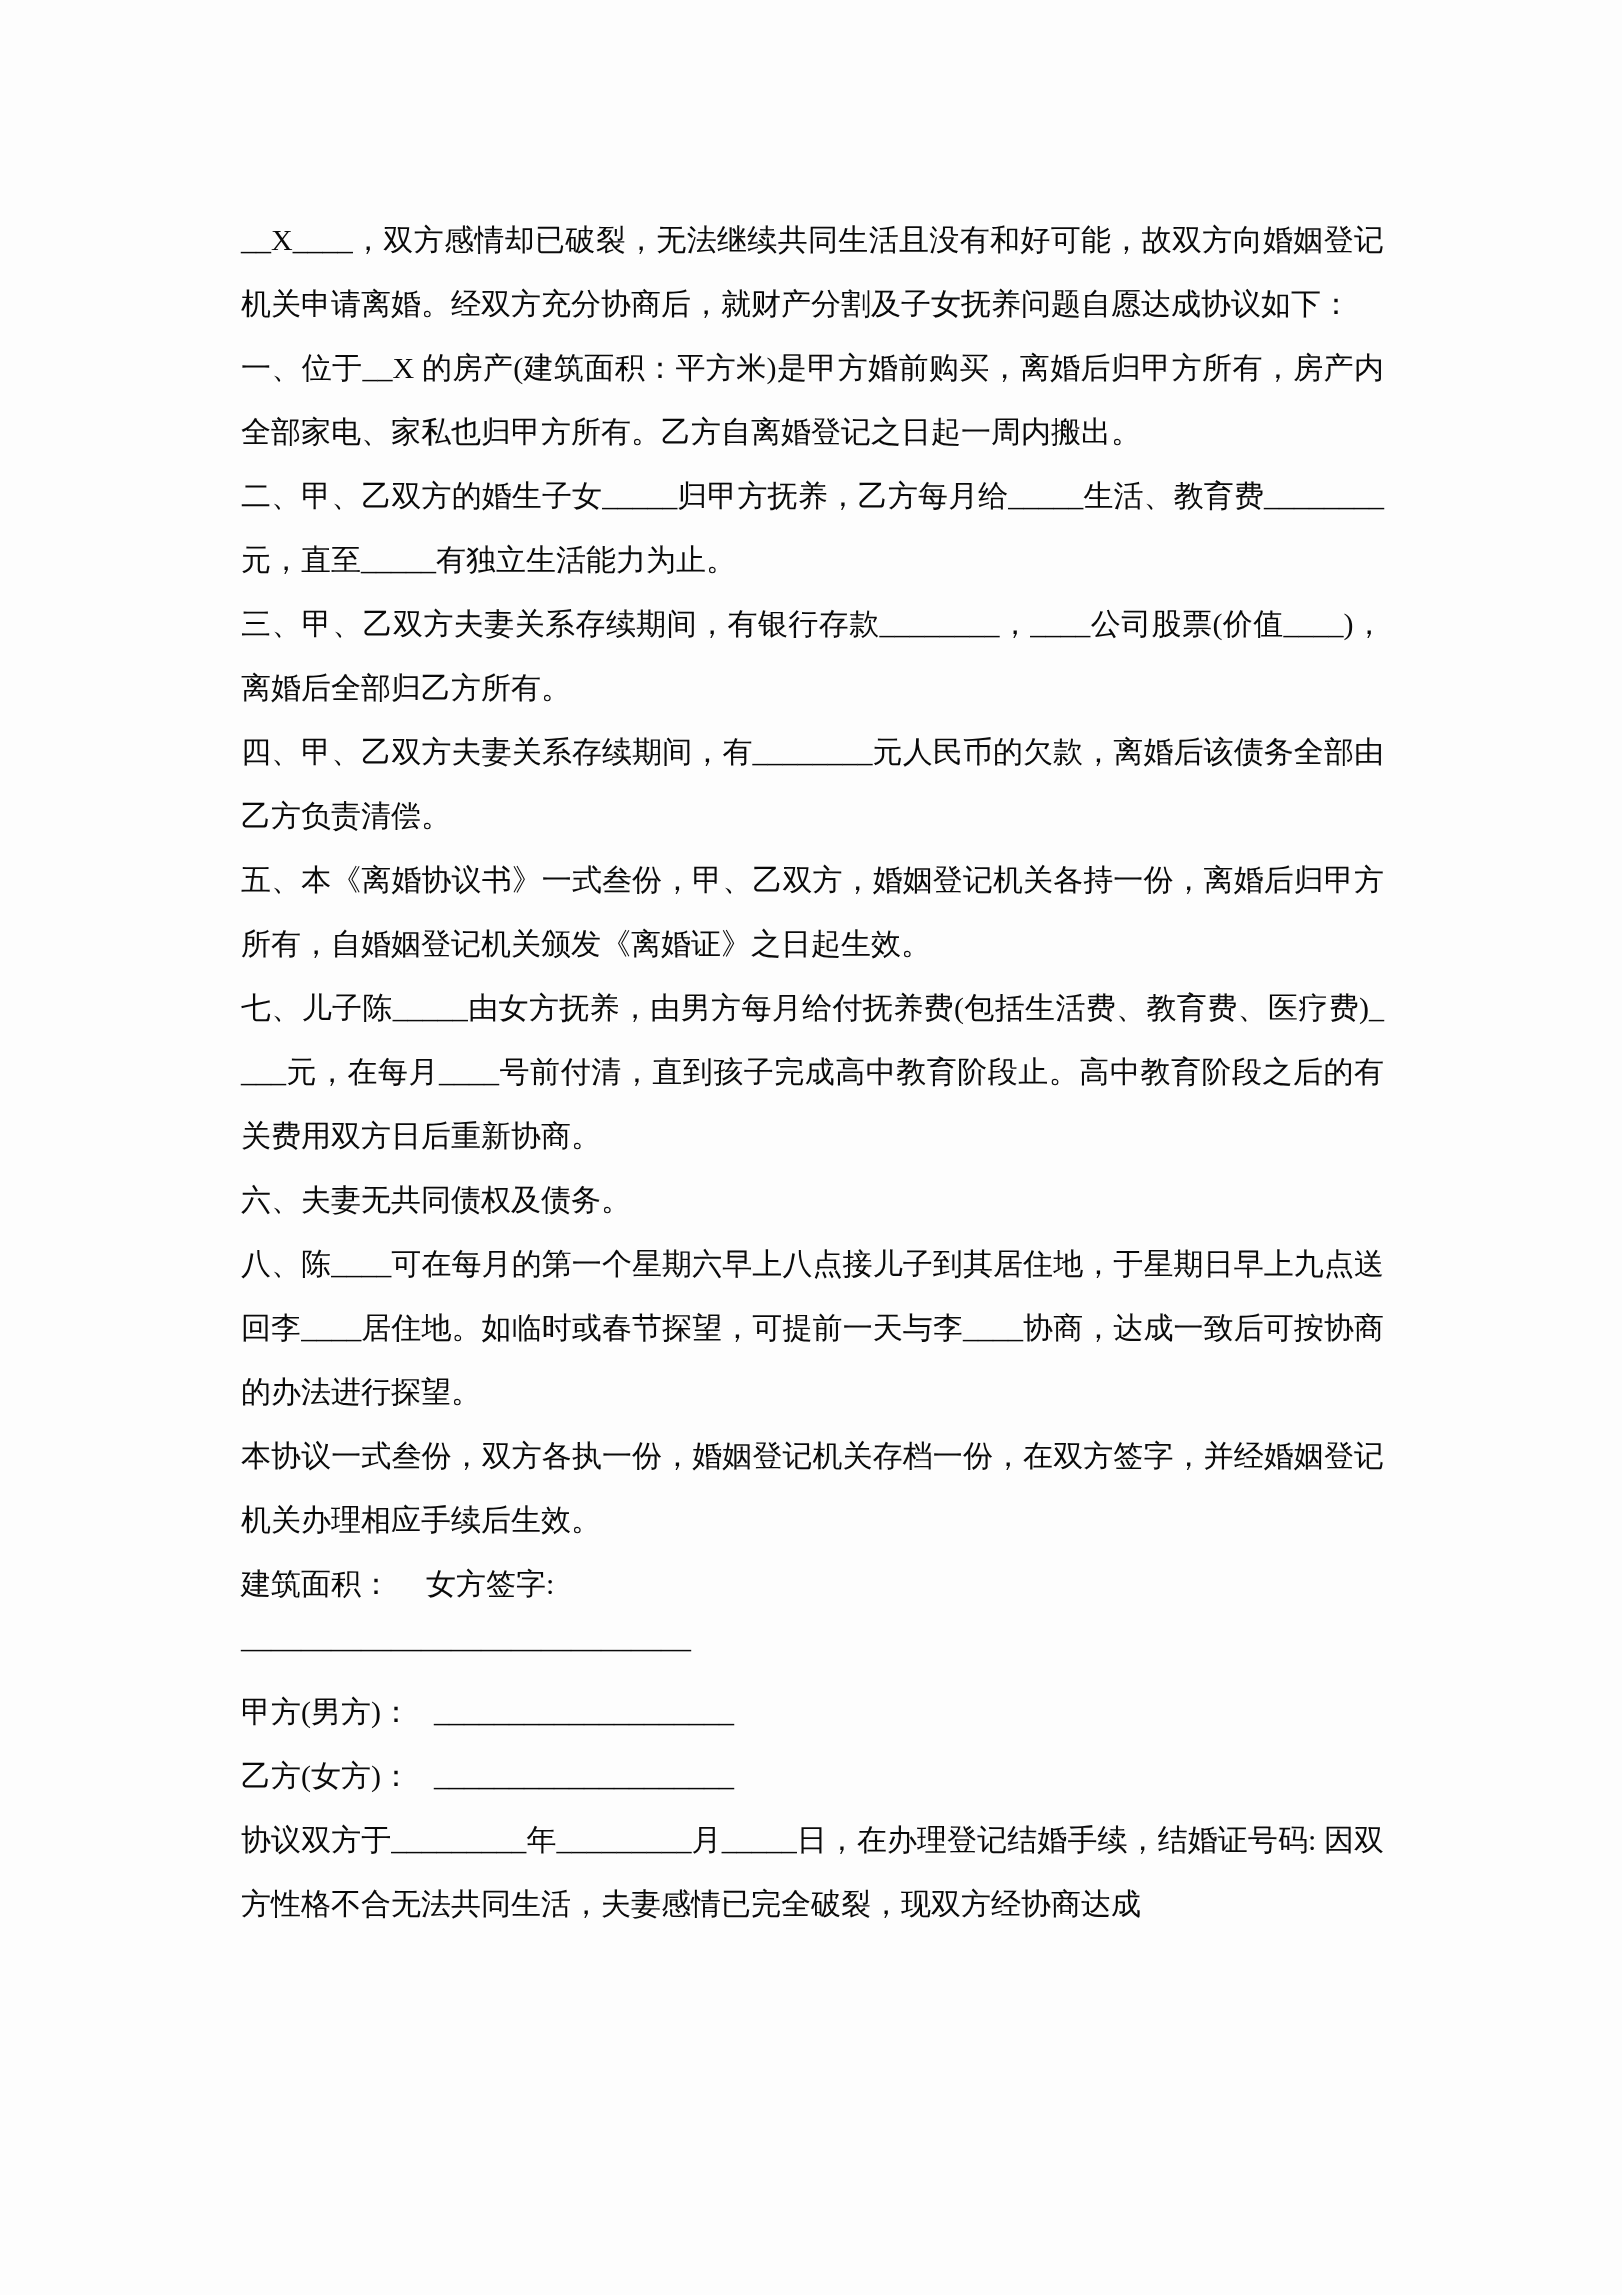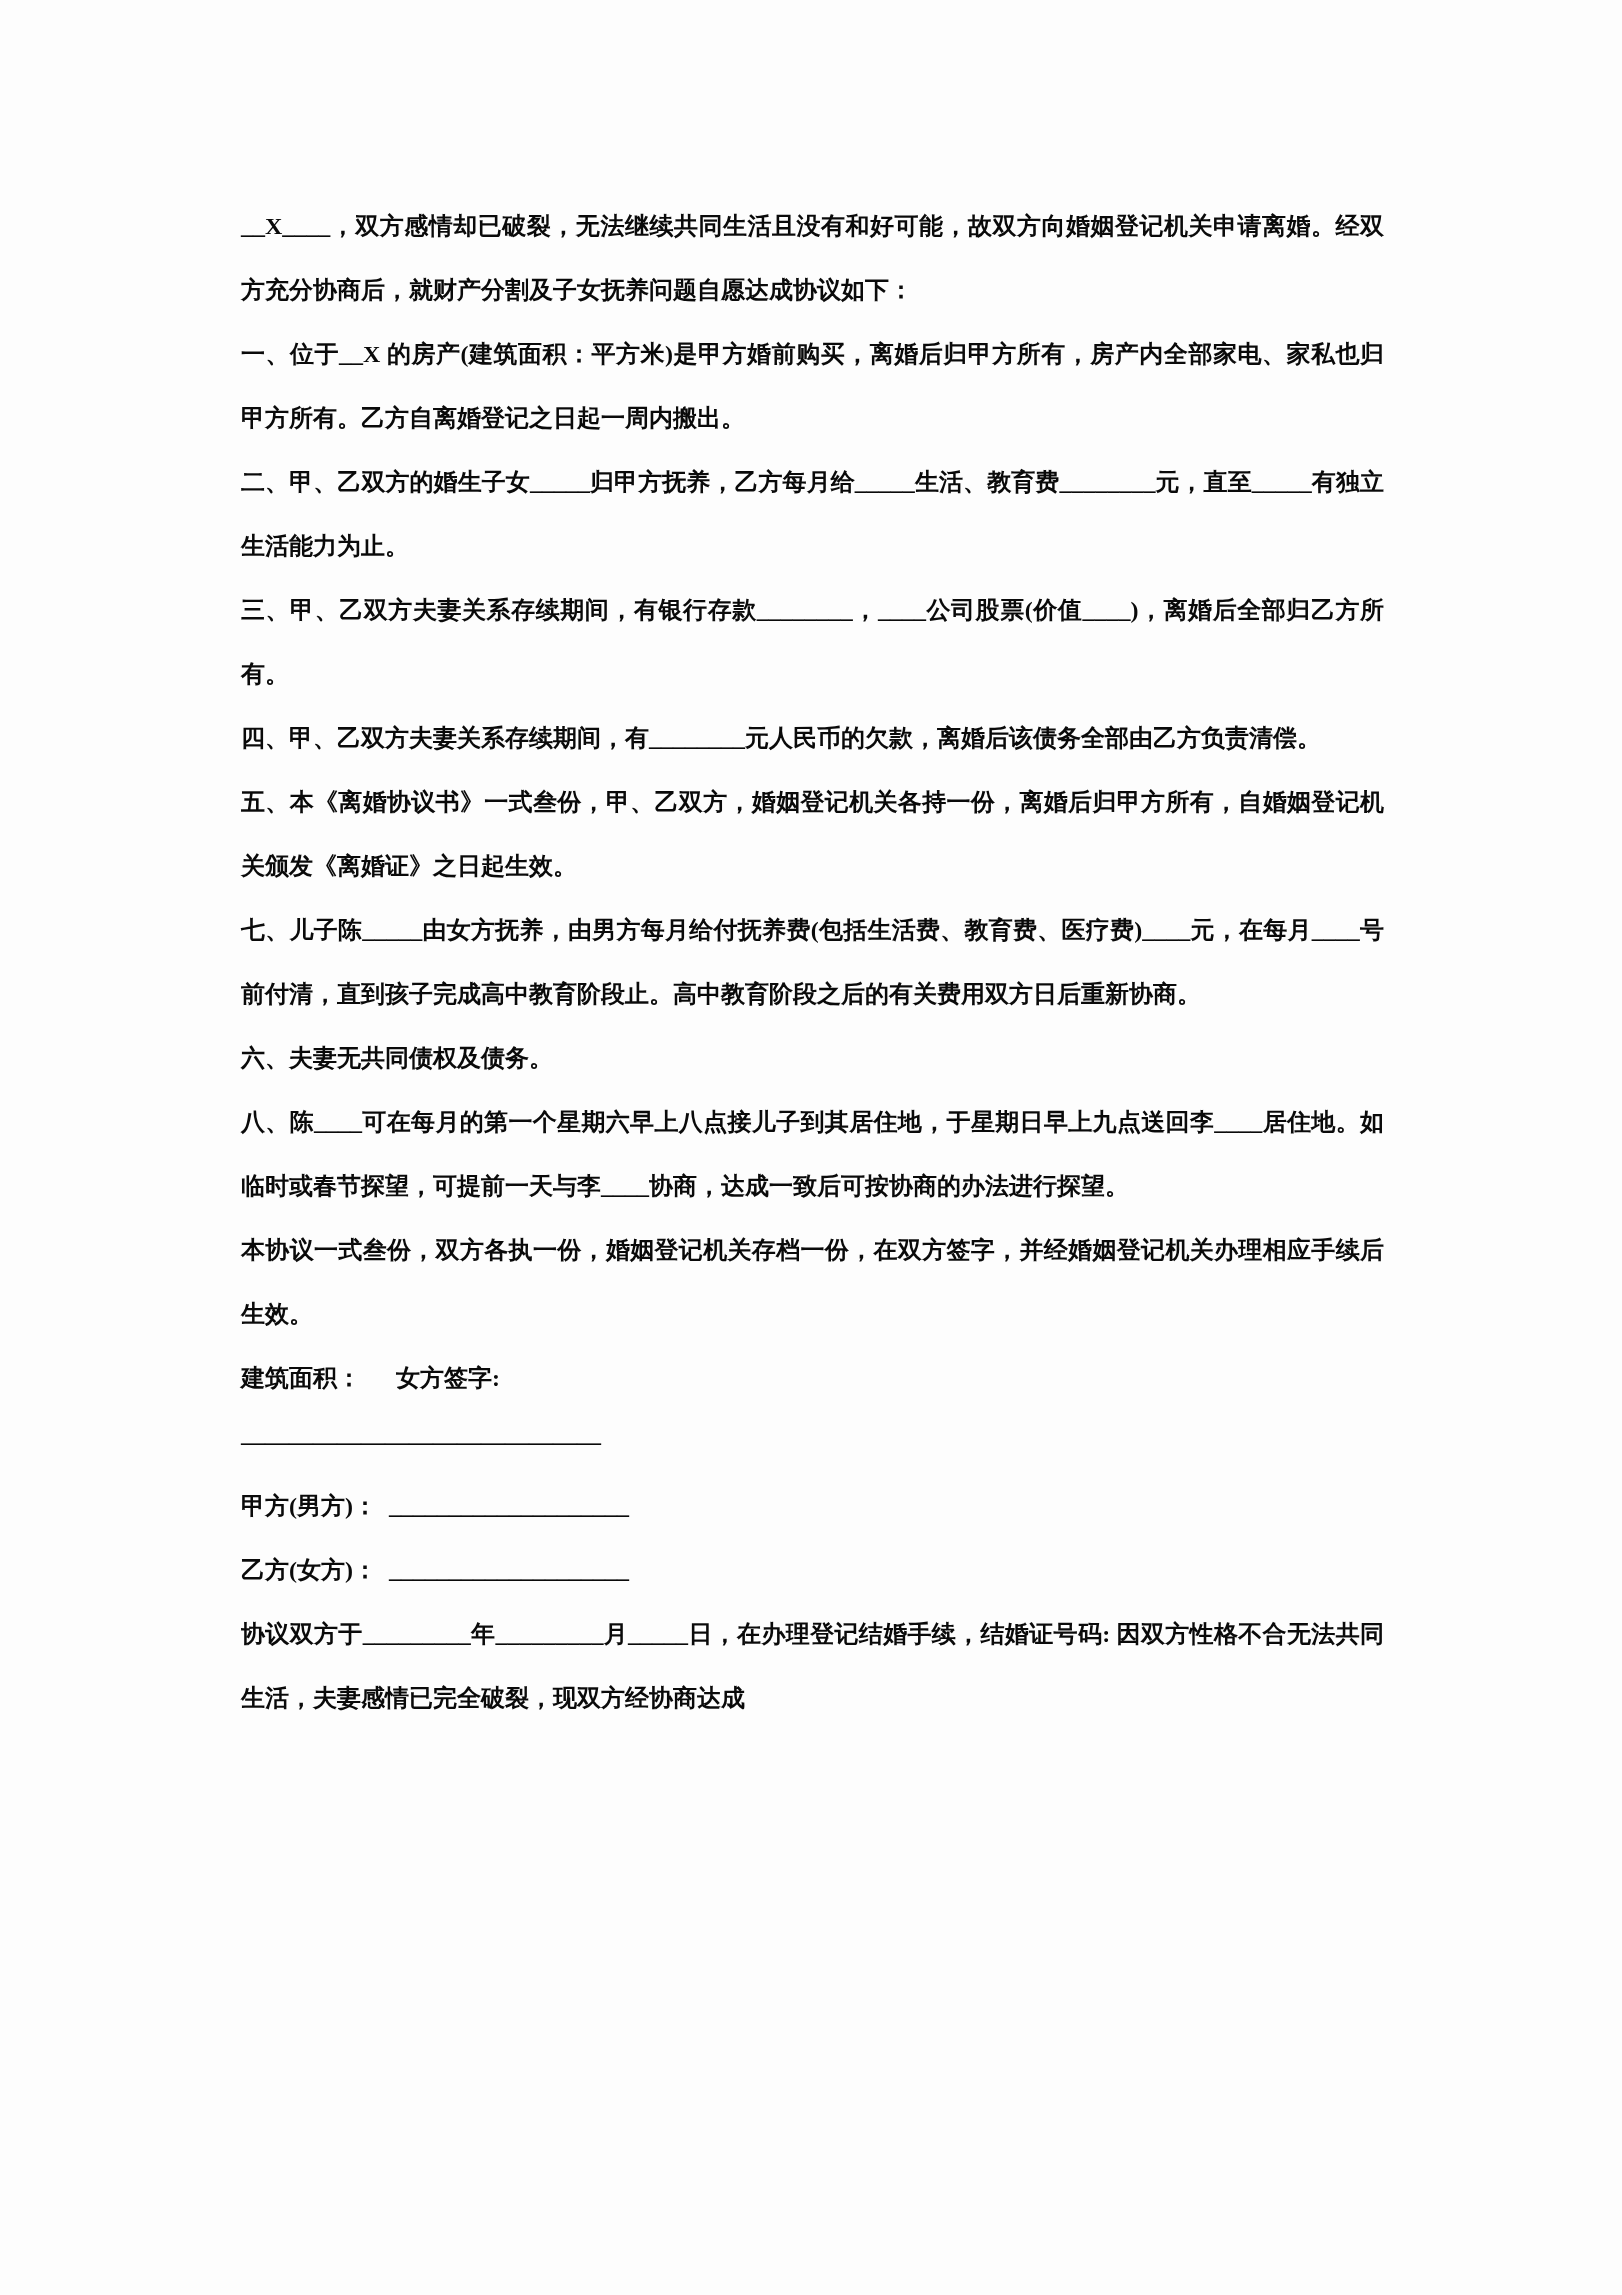--- a/index.html
+++ b/index.html
@@ -12,43 +12,42 @@
       width: 1623px;
       height: 2295px;
       background: #fdfdfd;
       overflow: hidden;
       font-family: "Liberation Serif", "DejaVu Serif", serif;
       color: #0a0a0a;
     }
     .doc {
       position: absolute;
       left: 241px;
-      top: 194px;
+      top: 208px;
       width: 1143px;
-      font-size: 24px;
+      font-size: 30px;
       line-height: 64px;
       text-align: justify;
       text-justify: inter-ideograph;
       letter-spacing: 0;
-      font-weight: bold;
     }
     .doc p {
       margin: 0;
       padding: 0;
       word-break: break-all;
     }
     .doc p.short {
       text-align: left;
     }
     .sig-female {
       margin-left: 35px;
       text-align: center;
     }
     .party-blank {
-      margin-left: 12px;
+      margin-left: 23px;
     }
     .divider {
       white-space: nowrap;
     }
   </style>
 </head>
 <body>
 
 <div class="page">
   <div class="doc">

